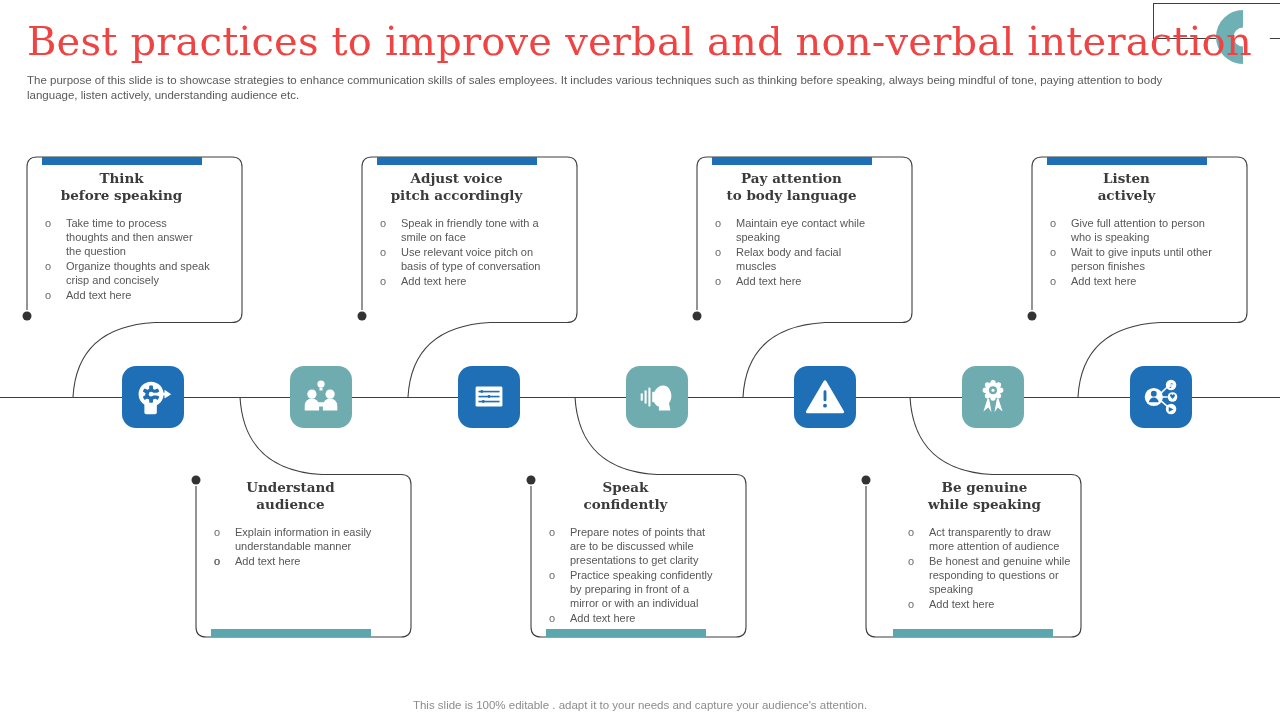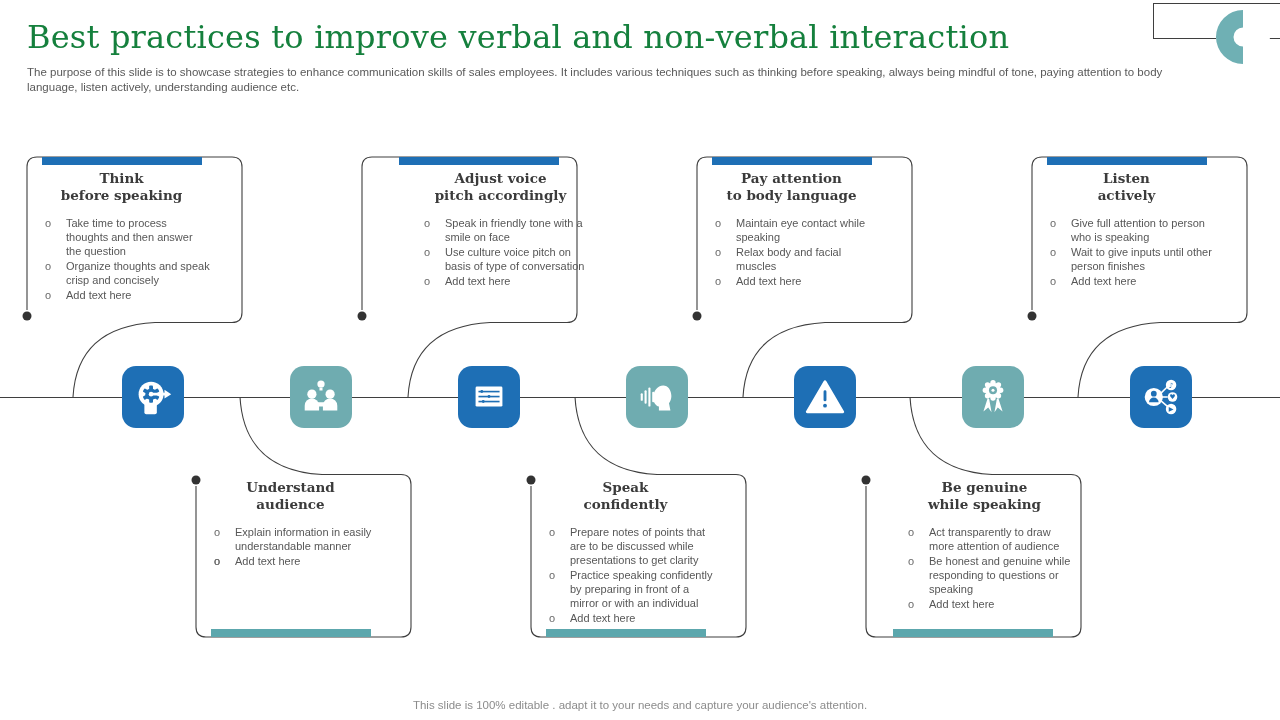--- a/index.html
+++ b/index.html
@@ -3,21 +3,21 @@
 <meta charset="utf-8">
 <style>
   html,body{margin:0;padding:0}
   body{
     width:1280px;height:720px;position:relative;overflow:hidden;background:#ffffff;
     font-family:"Liberation Sans",sans-serif;
   }
   #overlay{position:absolute;left:0;top:0;width:1280px;height:720px}
   .header{position:absolute;left:27px;top:18px;width:1210px}
   .title{
-    font-family:"DejaVu Serif",serif;font-size:32px;font-weight:400;color:#15803d;
+    font-family:"DejaVu Serif",serif;font-size:40px;font-weight:400;color:#ef4444;
     margin:0;letter-spacing:.2px;white-space:nowrap;
   }
   .subtitle{margin-top:9px;font-size:11.5px;line-height:1.32;color:#595959;width:1185px}
   .card{position:absolute;width:189px}
   .card.top{top:157px;height:165px}
   .card.bottom{top:475px;height:162px}
   .bar{position:absolute;left:50%;transform:translateX(-50%);width:160px;height:8px}
   .card.top .bar{top:0}
   .card.bottom .bar{bottom:0}
   .card-title{
@@ -106,27 +106,27 @@
     <svg viewBox="0 0 48 48" aria-hidden="true">
       <circle cx="14.5" cy="21" r="4.8" fill="#fff"></circle>
       <circle cx="33.5" cy="21" r="4.8" fill="#fff"></circle>
       <path d="M7 38 v-5 a7.5 7.5 0 0 1 15 0 v5 z" fill="#fff"></path>
       <path d="M26 38 v-5 a7.5 7.5 0 0 1 15 0 v5 z" fill="#fff"></path>
       <rect x="16.5" y="29.5" width="15" height="4.5" rx="2.2" fill="#fff"></rect>
       <circle cx="24" cy="10.5" r="3.8" fill="#fff"></circle>
       <rect x="22.4" y="14.6" width="3.2" height="2.6" fill="#fff"></rect>
     </svg>
   </div>
-<div class="card top" style="left: 362px; padding-left: 44px;">
+<div class="card top" style="left: 362px;">
     <div class="bar" style="background: rgb(30, 111, 181);"></div>
     <h3 class="card-title">Adjust voice
 pitch accordingly</h3>
     <ul class="bullets">
       <li><span class="bmark">o</span><span class="btext">Speak in friendly tone with a smile on face</span></li>
-      <li><span class="bmark">o</span><span class="btext">Use culture voice pitch on basis of type of conversation</span></li>
+      <li><span class="bmark">o</span><span class="btext">Use relevant voice pitch on basis of type of conversation</span></li>
       <li><span class="bmark">o</span><span class="btext">Add text here</span></li>
     </ul>
   </div>
 <div class="iconbox" style="left: 458px; background: rgb(30, 111, 181);">
     <svg viewBox="0 0 48 48" aria-hidden="true">
       <rect x="10" y="13" width="28" height="21" rx="1.5" fill="#fff"></rect>
       <g fill="#1E6FB5">
         <rect x="13" y="17.5" width="22" height="1.7"></rect>
         <rect x="13" y="22.7" width="22" height="1.7"></rect>
         <rect x="13" y="27.9" width="22" height="1.7"></rect>

